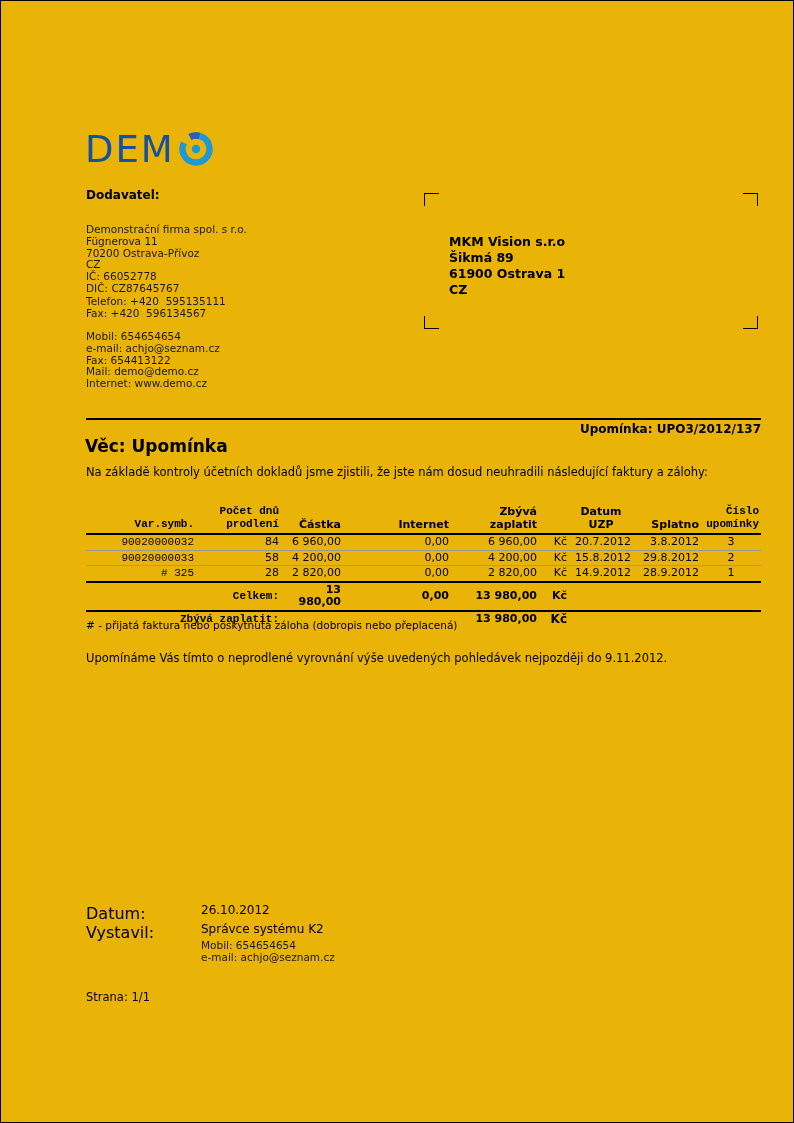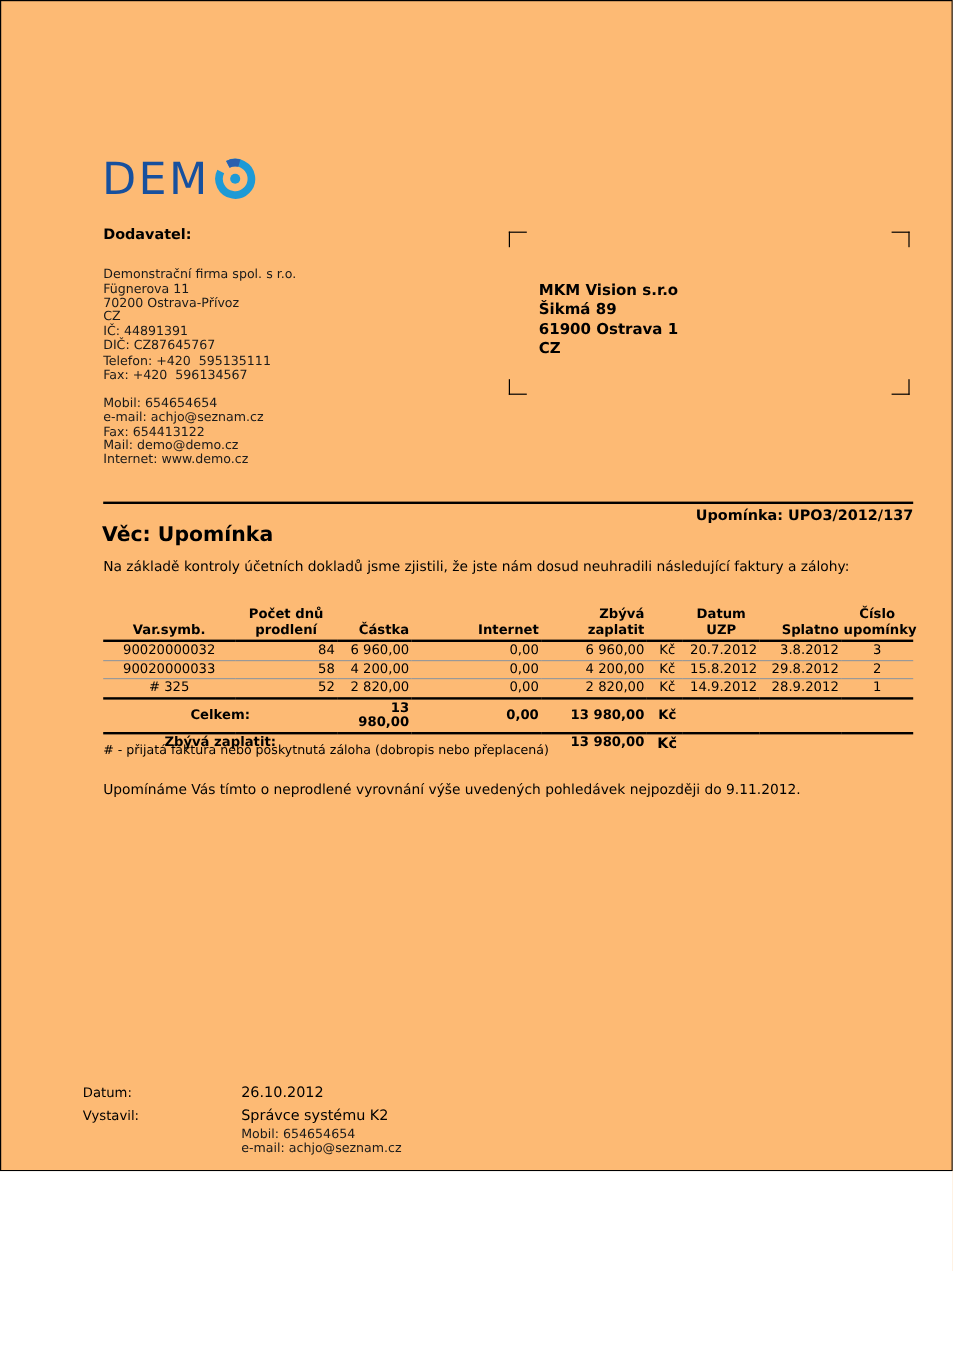--- a/index.html
+++ b/index.html
@@ -1,21 +1,21 @@
 <!DOCTYPE html>
 <html><head>
 <meta charset="utf-8">
 <style>
   * { margin: 0; padding: 0; box-sizing: border-box; }
   html, body { background: #fff; }
   body { font-family: "DejaVu Sans", "Liberation Sans", sans-serif; color: #000; }
   .page {
     position: relative;
-    width: 794px; height: 976px;
-    background: #fdba74;
+    width: 794px; height: 1123px;
+    background: #eab308;
     border: 1px solid #000;
     overflow: hidden;
     padding-left: 47px;
   }
   .abs { position: absolute; }
 
   
   .logo { left: 84px; top: 126px; display: flex; align-items: center; }
   .logo-text {
     font-size: 37px; line-height: 40px; font-weight: 500;
@@ -44,33 +44,33 @@
   .doc-ref { left: 85px; top: 421px; width: 675px; text-align: right; font-size: 12px; font-weight: bold; }
   .subject { left: 84px; top: 435px; font-size: 17px; font-weight: bold; }
   .intro { left: 85px; top: 464px; font-size: 11.5px; }
 
   
   .tablewrap { left: 85px; top: 504px; width: 675px; }
   table { border-collapse: collapse; width: 675px; table-layout: fixed; font-size: 11px; }
   th { font-weight: bold; vertical-align: bottom; padding: 0 2px 2px 2px; line-height: 13px;
        border-bottom: 2px solid #000; }
   td { padding: 1px 2px; line-height: 12.5px; }
-  .al { text-align: center; } .ar { text-align: right; } .ac { text-align: center; }
-  .cur { text-align: center; padding-left: 6px; }
+  .al { text-align: right; font-family: Liberation Mono, monospace; } .ar { text-align: right; } .ac { text-align: center; }
+  .cur { text-align: right; padding-left: 6px; }
   tr.drow td { border-bottom: 1px solid #999; }
   tr.drow-last td { border-bottom: 2px solid #000; }
   tr.trow td { font-weight: bold; border-bottom: 2px solid #000; }
   tr.rrow td { font-weight: bold; }
   tr.rrow td.cur { font-size: 12px; }
 
   .footnote { left: 85px; top: 618px; font-size: 10.5px; }
   .para { left: 85px; top: 650px; font-size: 11.5px; line-height: 15.5px; }
 
   
-  .f-label { left: 68px; font-size: 11px; text-align: right; }
+  .f-label { left: 85px; font-size: 16px; text-align: right; }
   .f-val { left: 200px; font-size: 12px; }
   .f-small { left: 200px; font-size: 10.5px; color: #1a1a1a; }
   .page-num { left: 85px; top: 989px; width: 675px; font-size: 11.5px; }
 </style>
 </head>
 <body>
 
 <div class="page">
 
   <div class="abs logo">
@@ -83,21 +83,21 @@
       </svg>
     </span>
   </div>
 
   <div class="abs supplier-label">Dodavatel:</div>
   <div class="abs supplier-block sb1">
     <div>Demonstrační firma spol. s r.o.</div>
     <div>Fügnerova 11</div>
     <div>70200 Ostrava-Přívoz</div>
     <div>CZ</div>
-    <div>IČ: 44891391</div>
+    <div>IČ: 66052778</div>
     <div>DIČ: CZ87645767</div>
   </div>
   <div class="abs supplier-block sb2">
     <div>Telefon: +420  595135111</div>
     <div>Fax: +420  596134567</div>
   </div>
   <div class="abs supplier-block sb3">
     <div>Mobil: 654654654</div>
     <div>e-mail: achjo@seznam.cz</div>
     <div>Fax: 654413122</div>
@@ -166,21 +166,21 @@
           <td class="ar">4 200,00</td>
           <td class="ar">0,00</td>
           <td class="ar">4 200,00</td>
           <td class="cur">Kč</td>
           <td class="ar">15.8.2012</td>
           <td class="ar">29.8.2012</td>
           <td class="ac">2</td>
         </tr>
         <tr class="drow-last">
           <td class="al"># 325</td>
-          <td class="ar">52</td>
+          <td class="ar">28</td>
           <td class="ar">2 820,00</td>
           <td class="ar">0,00</td>
           <td class="ar">2 820,00</td>
           <td class="cur">Kč</td>
           <td class="ar">14.9.2012</td>
           <td class="ar">28.9.2012</td>
           <td class="ac">1</td>
         </tr>
         <tr class="trow">
           <td class="al" colspan="2">Celkem:</td>

